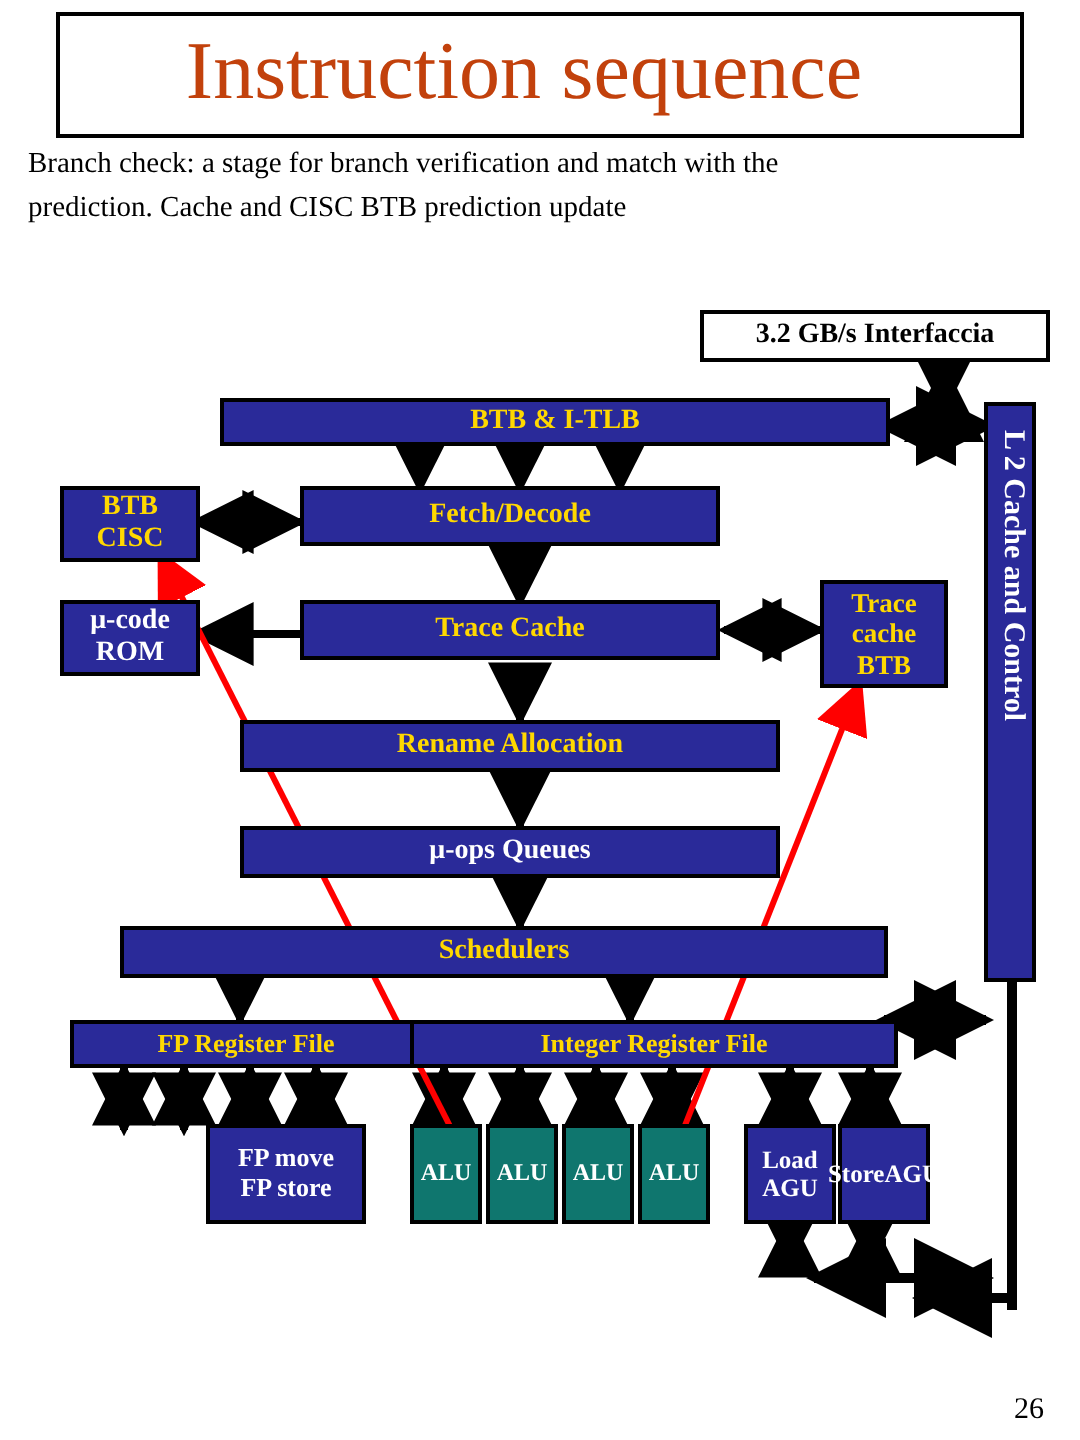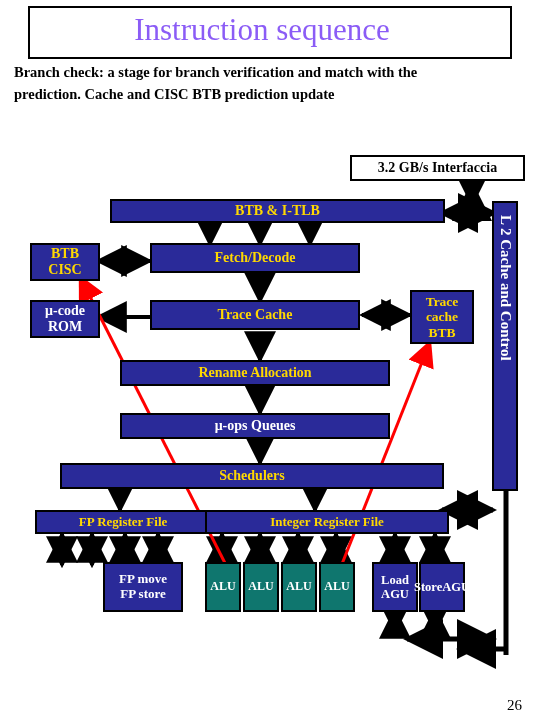--- a/index.html
+++ b/index.html
@@ -1,18 +1,18 @@
 <!DOCTYPE html>
 <html><head>
 <meta charset="utf-8">
 <style>
   html,body{margin:0;padding:0}
   body{width:540px;height:720px;font-family:"Times New Roman",Times,serif;background:#fff;position:relative;overflow:hidden}
-  .title-box{border:2px solid #000;margin:6px 28px 4px 28px;padding:6px 26px 10px 10px;text-align:center;color:#8b5cf6;font-size:31px;line-height:1.05}
-  .subtitle{margin:4px 14px 2px 14px;font-size:14.5px;font-weight:700;color:#000;line-height:1.25}
+  .title-box{border:2px solid #000;margin:6px 28px 4px 28px;padding:6px 26px 10px 10px;text-align:center;color:#c2410c;font-size:41px;line-height:1.05}
+  .subtitle{margin:4px 14px 2px 14px;font-size:14.5px;font-weight:400;color:#000;line-height:1.25}
   
   .stage{position:absolute;left:0;top:155px;width:540px;height:565px}
   .blk{position:absolute;background:#2a2a99;border:2px solid #000;color:#fff;font-weight:700;font-size:14px;display:flex;align-items:center;justify-content:center;text-align:right;line-height:1.15;box-sizing:border-box}
   .blk.inv{color:#ffd800}
   .blk.ora{background:#0f766e}
   .slidenum{position:absolute;right:18px;bottom:6px;font-size:15px;font-family:"Times New Roman",serif}
   
   .vlabel{position:absolute;writing-mode:vertical-rl;text-orientation:mixed;font-weight:700;color:#fff;font-size:15px;white-space:nowrap}
   
   svg.conn{position:absolute;left:0;top:0;width:540px;height:565px;pointer-events:none}

